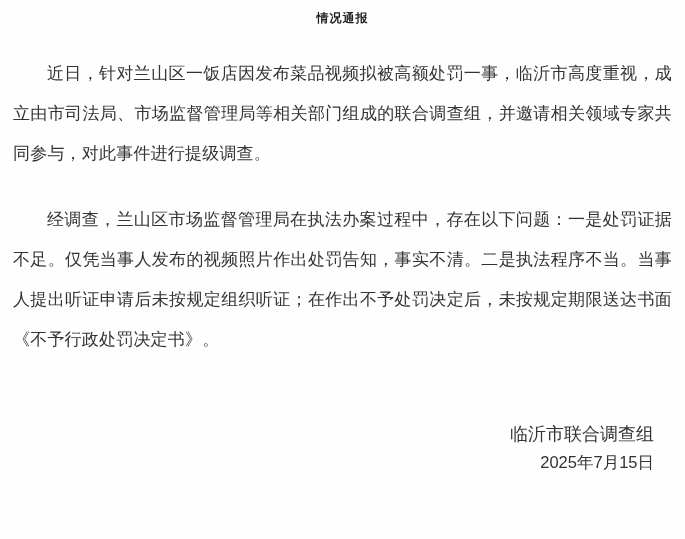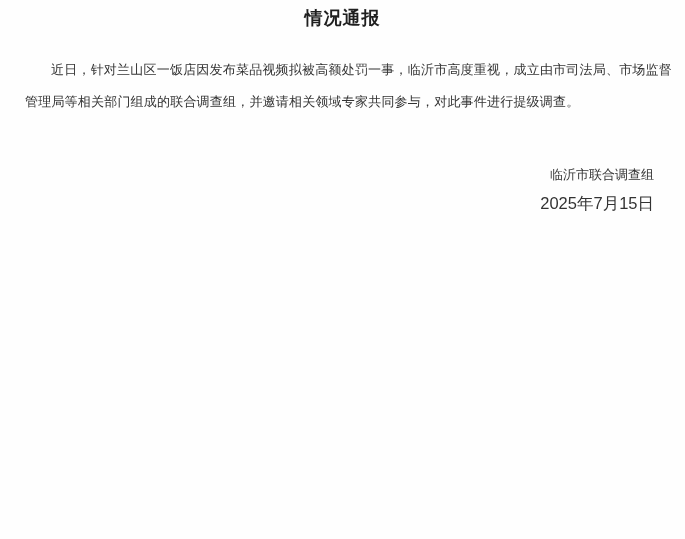--- a/index.html
+++ b/index.html
@@ -19,58 +19,59 @@
     font-family: "Liberation Sans", "DejaVu Sans", sans-serif;
     color: var(--text);
     overflow: hidden;
   }
   .doc {
     width: 685px;
     height: 539px;
     padding: 6px 13px 0 13px;
   }
   .title {
-    font-size: 18px;
+    font-size: 12px;
     line-height: 25px;
     font-weight: bold;
     text-align: center;
     letter-spacing: 1px;
     color: var(--title);
     margin: 0 0 23px 0;
   }
   .para {
-    font-size: 13px;
-    line-height: 32px;
+    font-size: 17px;
+    line-height: 40px;
     text-align: justify;
     text-indent: 2em;
-    margin: 0 0 26px 12px;
+    margin: 0 0 26px 0;
     color: var(--text);
     letter-spacing: 0.2px;
   }
   .sign-block {
     text-align: right;
     padding-right: 18px;
   }
   .signature {
-    font-size: 13px;
+    font-size: 18px;
     line-height: 28px;
-    margin-top: 43px;
+    margin-top: 60px;
   }
   .date {
     font-size: 16.5px;
     line-height: 28px;
   }
 </style>
 </head>
 <body>
 
 <div class="doc">
   <h1 class="title">情况通报</h1>
 
   <p class="para">近日，针对兰山区一饭店因发布菜品视频拟被高额处罚一事，临沂市高度重视，成立由市司法局、市场监督管理局等相关部门组成的联合调查组，并邀请相关领域专家共同参与，对此事件进行提级调查。</p>
 
+  <p class="para">经调查，兰山区市场监督管理局在执法办案过程中，存在以下问题：一是处罚证据不足。仅凭当事人发布的视频照片作出处罚告知，事实不清。二是执法程序不当。当事人提出听证申请后未按规定组织听证；在作出不予处罚决定后，未按规定期限送达书面《不予行政处罚决定书》。</p>
 
 
   <div class="sign-block">
     <div class="signature">临沂市联合调查组</div>
     <div class="date">2025年7月15日</div>
   </div>
 </div>
 
 </body></html>

